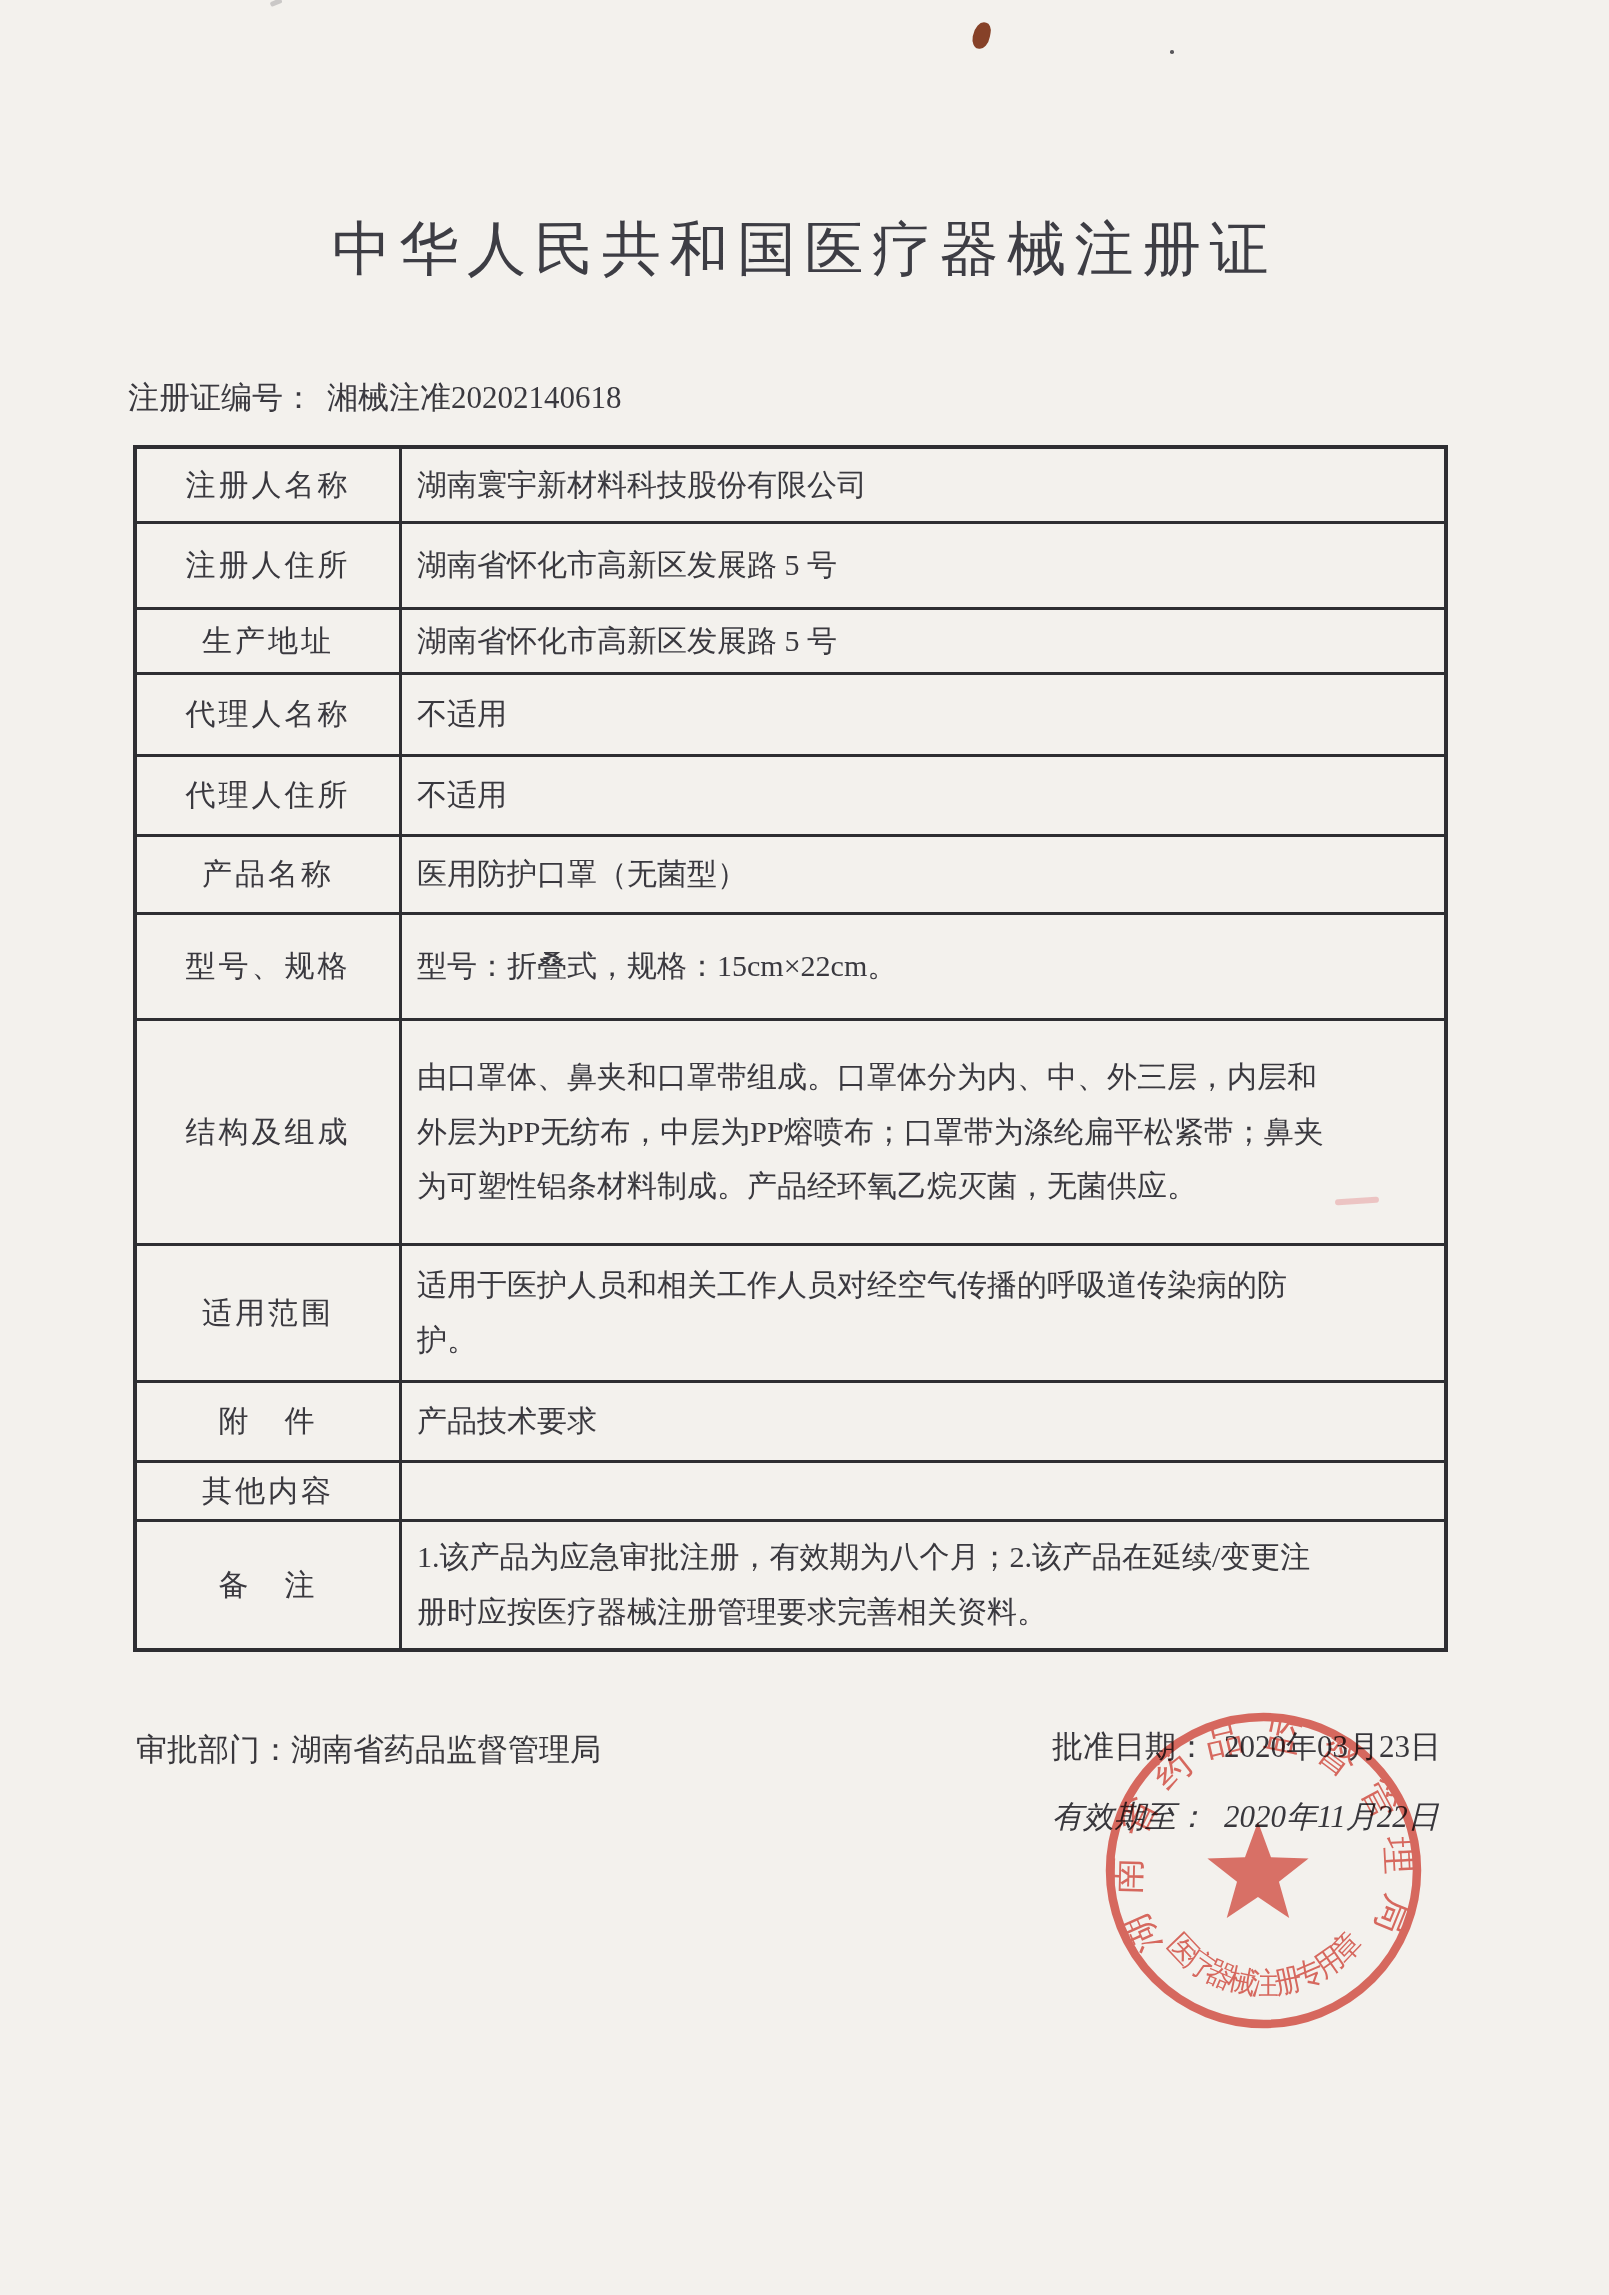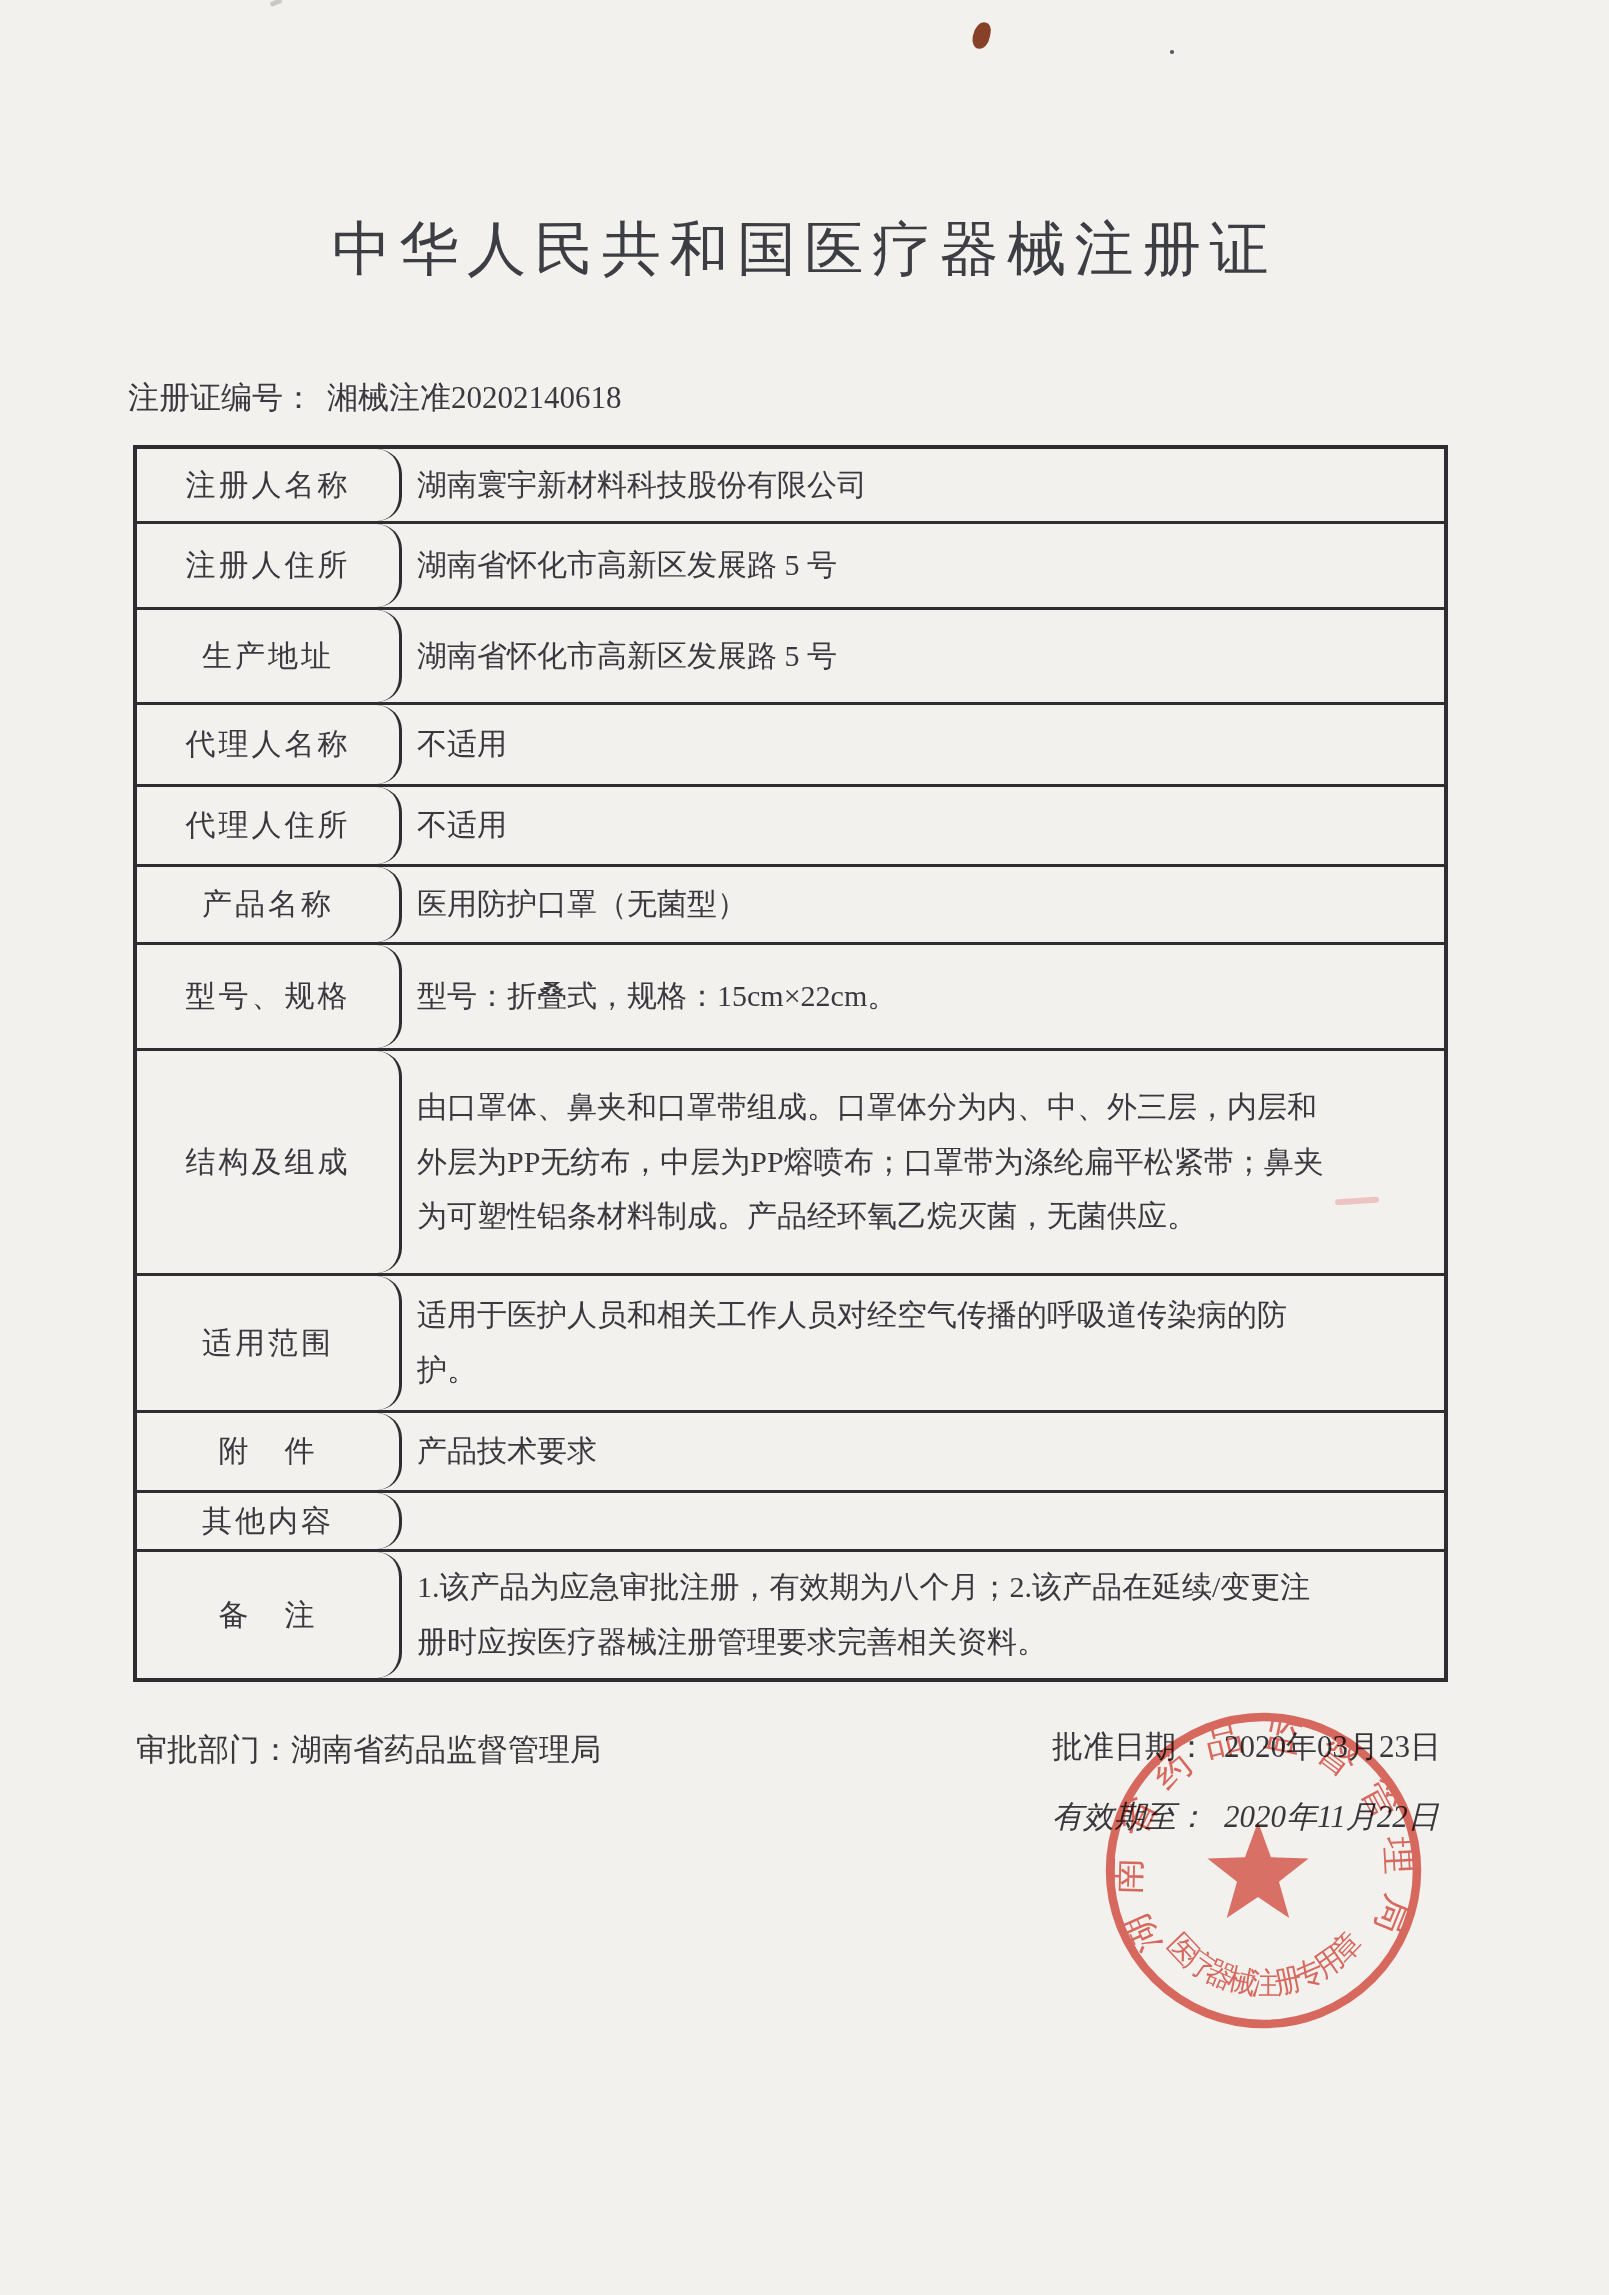--- a/index.html
+++ b/index.html
@@ -23,28 +23,28 @@
 
   .cert-table {
     position:absolute; left:133px; top:445px; width:1315px;
     border:4px solid #2e2e32;
   }
   .t-row { display:flex; border-bottom:3px solid #2e2e32; }
   .t-row:last-child { border-bottom:none; }
   .t-label {
     flex:none; width:265px; border-right:3.5px solid #2e2e32;
     display:flex; align-items:center; justify-content:center;
-    font-size:30px; letter-spacing:3px; text-align:center; color:#3a393f;border-radius:25px;
+    font-size:30px; letter-spacing:3px; text-align:center; color:#3a393f;
   }
   .t-value {
     flex:1; display:flex; align-items:center;
     padding:6px 2px 6px 15px; font-size:30px; line-height:1.82;
     white-space:pre-line; color:#3a393f;
   }
-  .r0{height:75px}.r1{height:86px}.r2{height:95px}.r3{height:82px}
+  .r0{height:75px}.r1{height:86px}.r2{height:65px}.r3{height:82px}
   .r4{height:80px}.r5{height:78px}.r6{height:106px}.r7{height:225px}
   .r8{height:137px}.r9{height:80px}.r10{height:59px}.r11{height:126px}
 
   .dept  { position:absolute; left:136px;  top:1729px; font-size:31px; white-space:nowrap; }
   .date1 { position:absolute; left:1052px; top:1726px; font-size:31px; white-space:nowrap; }
   .date2 { position:absolute; left:1052px; top:1796px; font-size:31px; white-space:nowrap;font-style:italic; }
   .kv .gap { display:inline-block; width:17px; }
 
   .stamp {
     position:absolute; left:1098px; top:1705px; width:331px; height:331px;

